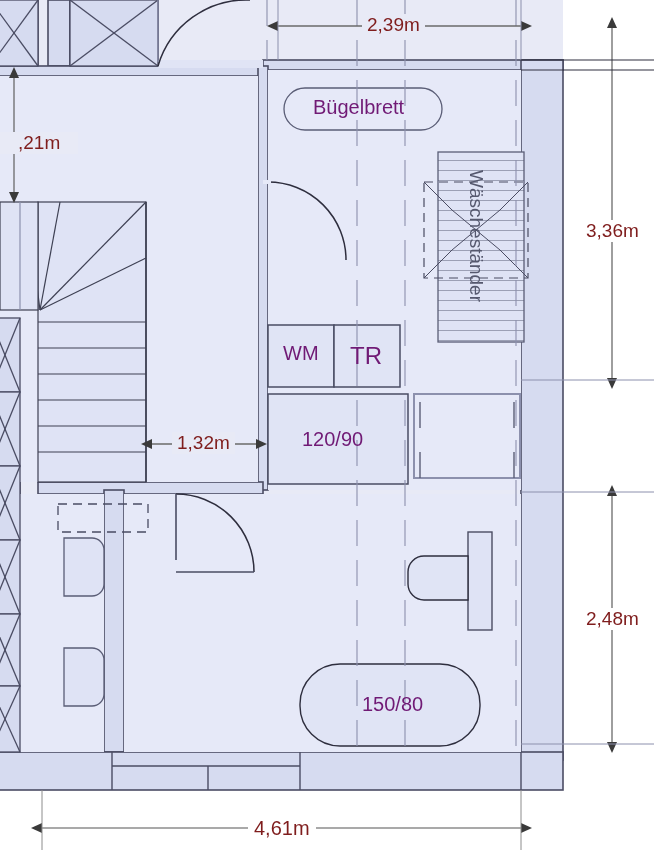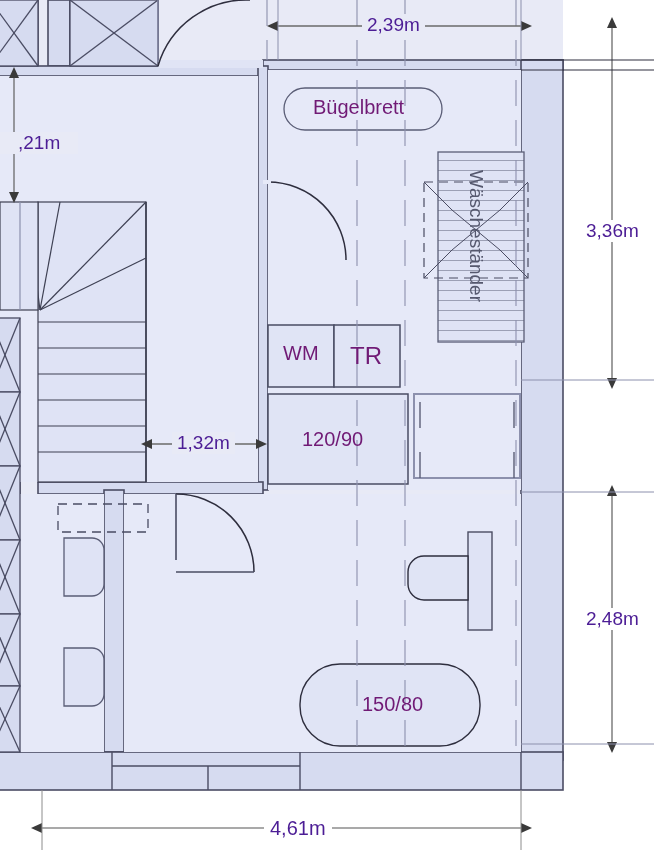--- a/index.html
+++ b/index.html
@@ -1,21 +1,21 @@
 <!DOCTYPE html>
 <html><head>
 <meta charset="utf-8">
 <style>
   html,body{margin:0;padding:0;background:#ffffff;}
   body{font-family:"Liberation Sans",sans-serif;}
   #plan-root{position:relative;width:654px;height:856px;background:#ffffff;overflow:hidden;}
   #plan-svg{position:absolute;left:0;top:0;width:654px;height:856px;display:block;}
   .dim-label{
     position:absolute;font-family:"Liberation Sans",sans-serif;
-    color:#4c1d95;white-space:nowrap;background:#e8eaf6;
+    color:#7f1d1d;white-space:nowrap;background:#e8eaf6;
   }
   .dim-label.on-white{background:#ffffff;}
   .room-label{
     position:absolute;font-family:"Liberation Sans",sans-serif;
     color:#701a75;white-space:nowrap;
   }
   .vert-label{
     position:absolute;font-family:"Liberation Sans",sans-serif;
     color:#55586e;white-space:nowrap;
     transform-origin:0 0;transform:rotate(90deg);
@@ -239,21 +239,21 @@
   <div class="dim-label" style="left:362px;top:14px;font-size:19px;padding:0 5px;">2,39m</div>
 
   <div class="dim-label" style="left:0px;top:132px;font-size:19px;padding:0 18px;">,21m</div>
 
   <div class="dim-label" style="left:172px;top:432px;font-size:19px;padding:0 5px;">1,32m</div>
 
   <div class="dim-label on-white" style="left:582px;top:220px;font-size:19px;padding:0 4px;">3,36m</div>
 
   <div class="dim-label on-white" style="left:582px;top:608px;font-size:19px;padding:0 4px;">2,48m</div>
 
-  <div class="dim-label on-white" style="left:248px;top:817px;font-size:20px;padding:0 6px;margin-left:16px;">4,61m</div>
+  <div class="dim-label on-white" style="left:248px;top:817px;font-size:20px;padding:0 6px;">4,61m</div>
 
   <div class="room-label" style="left:313px;top:96px;font-size:20px;">Bügelbrett</div>
 
   <div class="vert-label" style="left:487px;top:170px;font-size:19px;">Wäscheständer</div>
 
   <div class="room-label" style="left:283px;top:342px;font-size:20px;">WM</div>
 
   <div class="room-label" style="left:350px;top:342px;font-size:24px;">TR</div>
 
   <div class="room-label" style="left:302px;top:428px;font-size:20px;">120/90</div>

